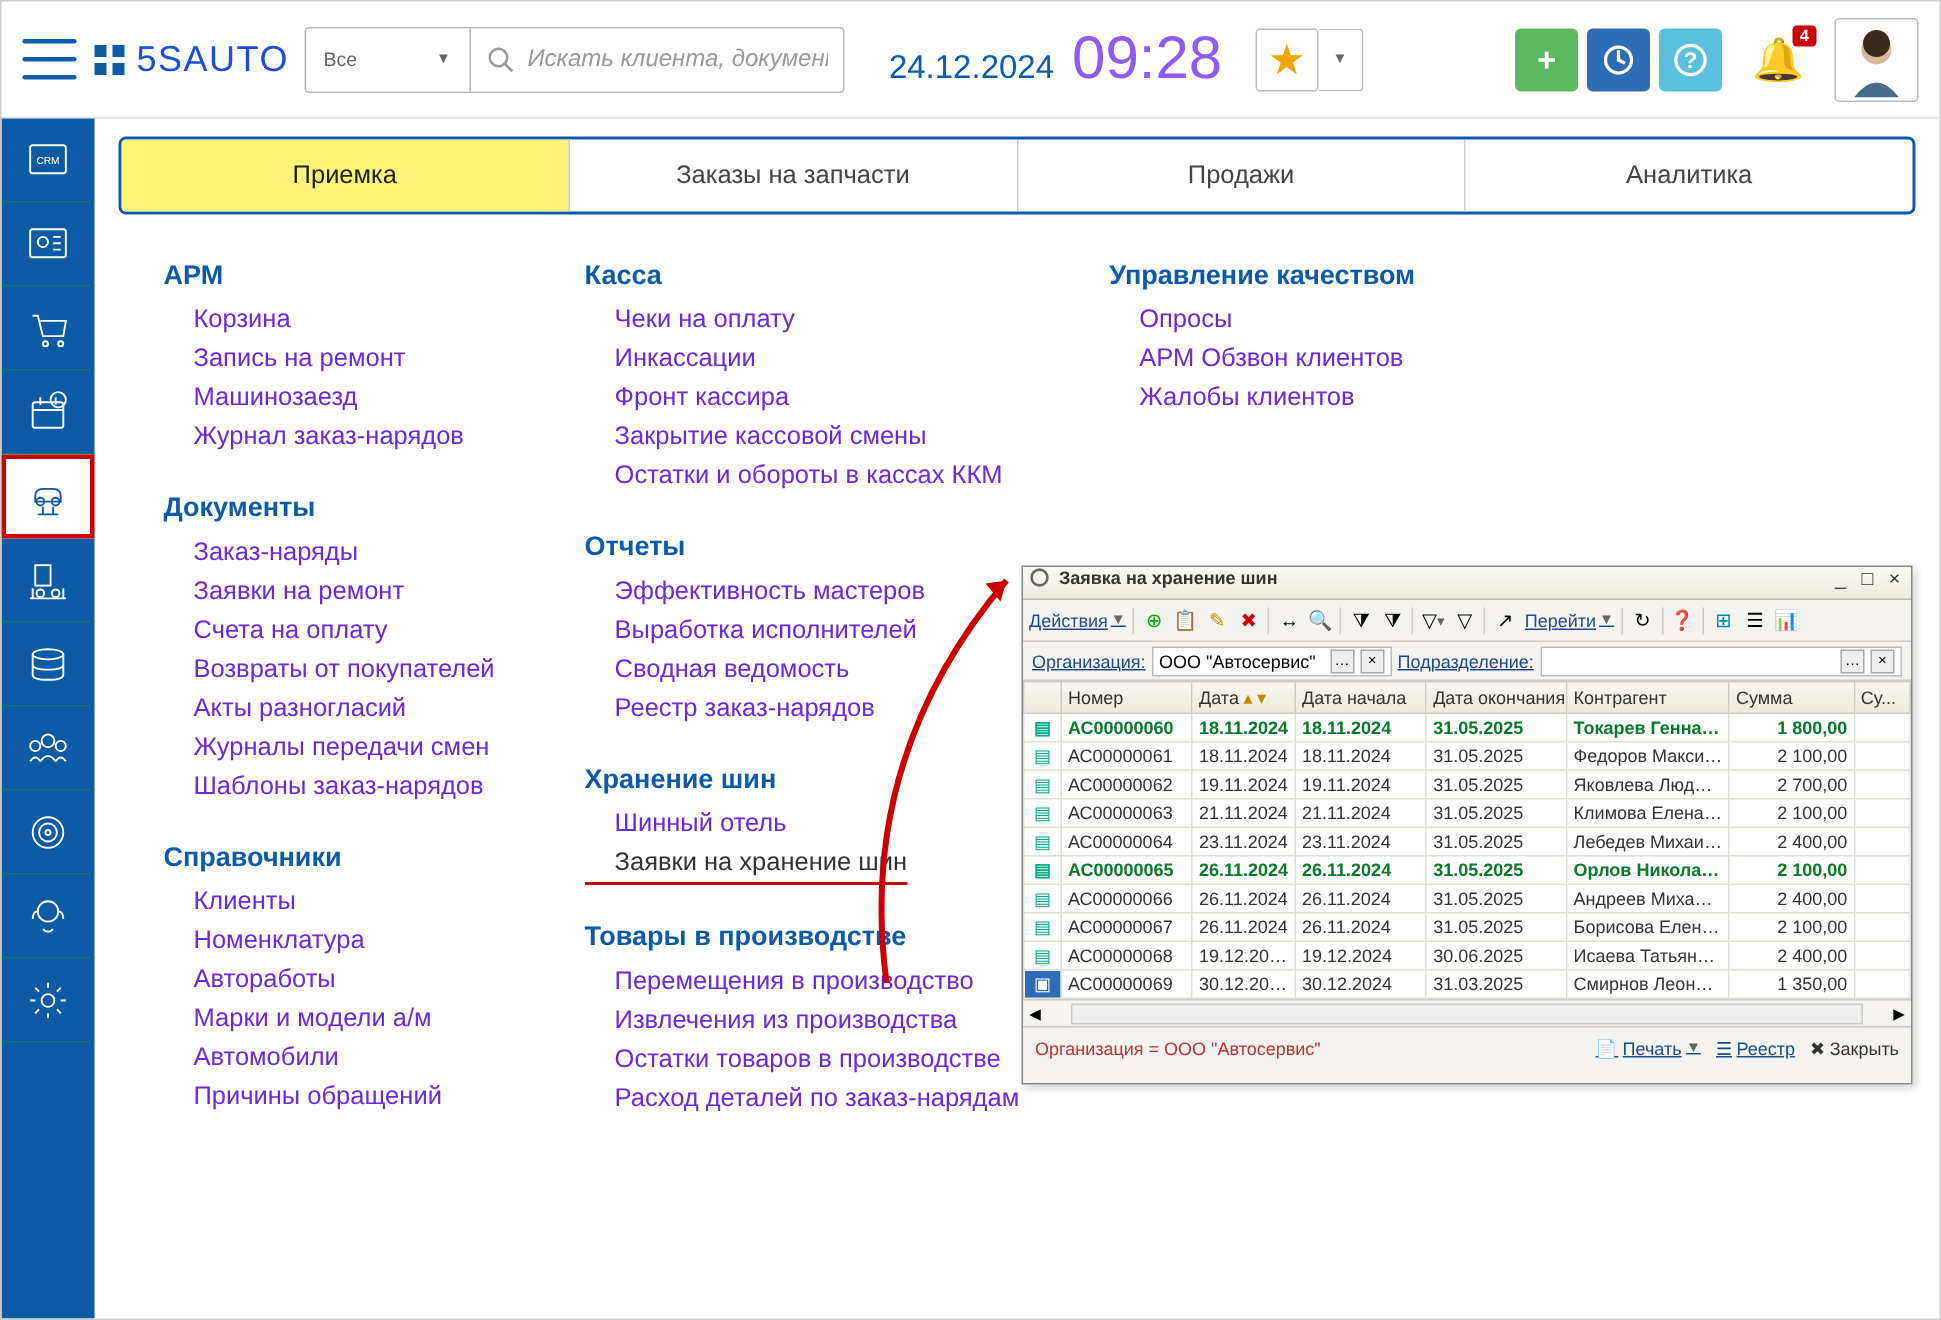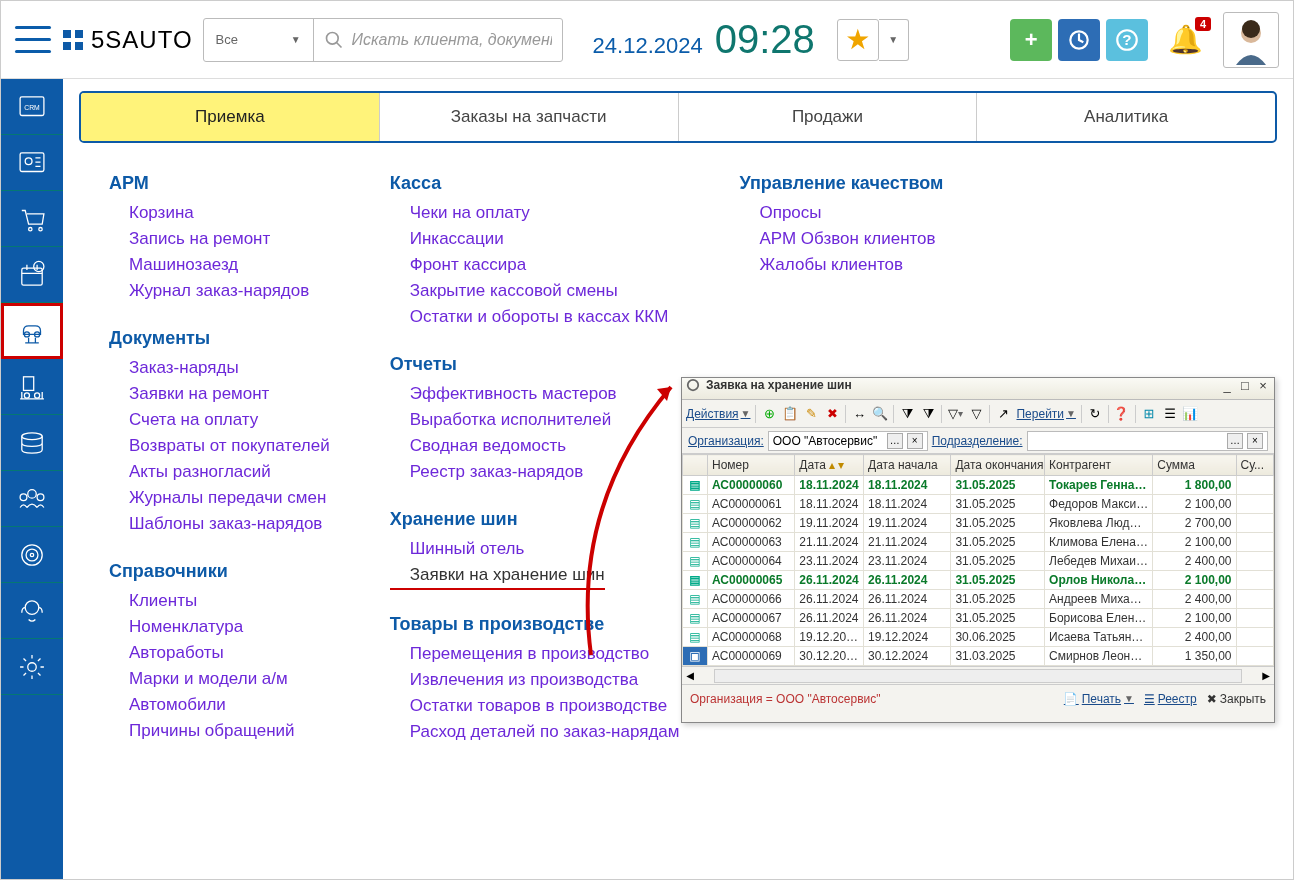--- a/index.html
+++ b/index.html
@@ -2,30 +2,30 @@
 <html><head>
 <meta charset="utf-8">
 <style>
 * { box-sizing: border-box; margin: 0; padding: 0; }
 body { font-family: Arial, sans-serif; font-size: 13px; background: #fff; width: 1294px; height: 880px; overflow: hidden; position: relative; border: 1px solid #ccc; }
 
 
 .top-header { height: 78px; display: flex; align-items: center; padding: 0 14px; border-bottom: 1px solid #ddd; gap: 10px; }
 .hamburger { width: 36px; height: 36px; display: flex; flex-direction: column; justify-content: space-around; cursor: pointer; }
 .hamburger div { height: 3px; background: #0b5caa; border-radius: 2px; }
-.logo { font-size: 24px; color: #000000; font-weight: 300; letter-spacing: 1px; display: flex; align-items: center; gap: 6px; }
+.logo { font-size: 24px; color: #1d4ed8; font-weight: 300; letter-spacing: 1px; display: flex; align-items: center; gap: 6px; }
 .logo-icon { width: 24px; height: 24px; }
 .search-scope { height: 44px; border: 1px solid #bbb; border-radius: 3px; display: flex; align-items: center; }
 .scope-select { padding: 0 12px; height: 100%; display: flex; align-items: center; border-right: 1px solid #bbb; color: #666; cursor: pointer; gap: 8px; min-width: 110px; justify-content: space-between;}
 .search-box { display: flex; align-items: center; padding: 0 10px; gap: 8px; }
 .search-box input { border: none; outline: none; font-size: 16px; color: #333; width: 200px; font-style: italic; }
 .search-box input::placeholder { color: #999; font-style: italic; }
 .datetime { margin-left: 20px; display: flex; align-items: baseline; gap: 12px; justify-content: flex-end; }
 .date-str { font-size: 22px; color: #0b5caa; font-weight: 400; }
-.time-str { font-size: 40px; color: #0f766e; font-weight: 400; }
+.time-str { font-size: 40px; color: #8b5cf6; font-weight: 400; }
 .star-btn { width: 42px; height: 42px; border: 1px solid #bbb; border-radius: 3px; display: flex; align-items: center; justify-content: center; font-size: 28px; color: #f0a500; cursor: pointer; }
 .caret-btn { width: 30px; height: 42px; border: 1px solid #bbb; border-left: none; border-radius: 0 3px 3px 0; display: flex; align-items: center; justify-content: center; cursor: pointer; }
 .hdr-actions { display: flex; gap: 6px; margin-left: 12px; }
 .hdr-sq { width: 42px; height: 42px; border-radius: 4px; display: flex; align-items: center; justify-content: center; cursor: pointer; color: #fff; font-size: 22px; font-weight: bold; }
 .hdr-green { background: #5cb85c; }
 .hdr-blue { background: #2d6db5; }
 .hdr-cyan { background: #5bc0de; }
 .bell-wrap { position: relative; margin-left: 10px; }
 .bell-ico { font-size: 28px; color: #ccc; }
 .badge { position: absolute; top: -6px; right: -8px; background: #c00; color: #fff; font-size: 11px; padding: 1px 5px; border-radius: 3px; font-weight: bold; }

